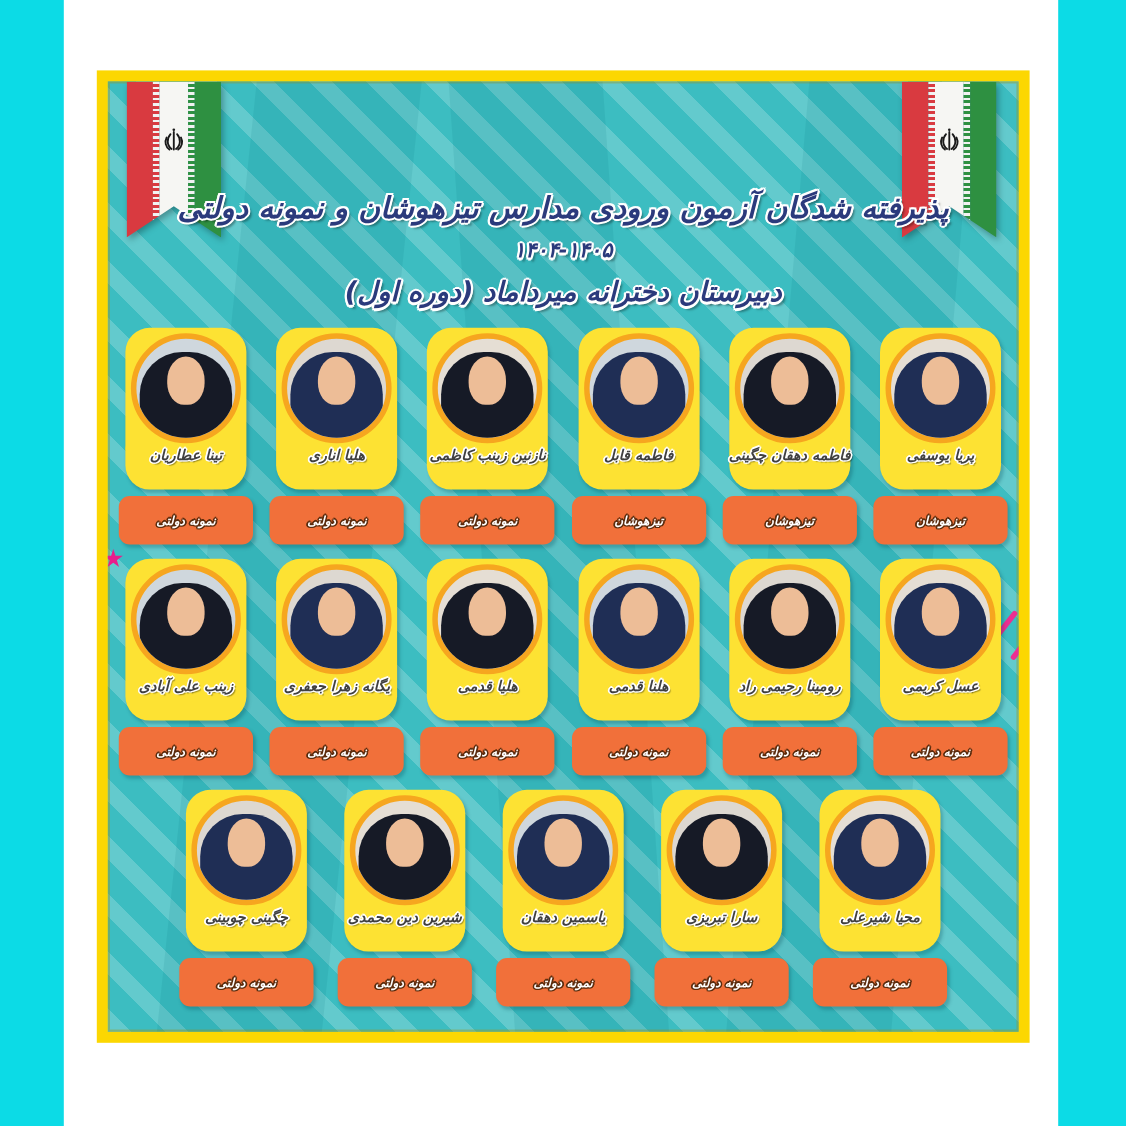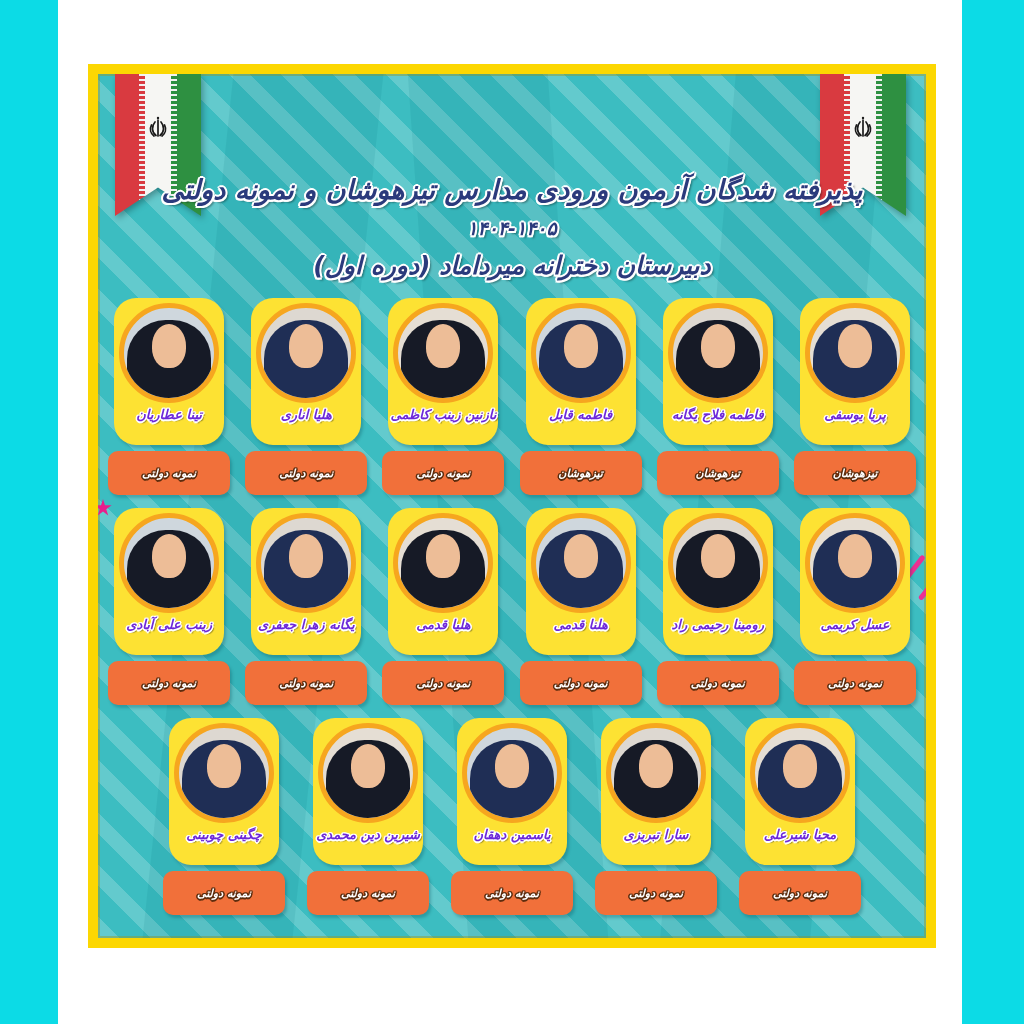--- a/index.html
+++ b/index.html
@@ -61,21 +61,21 @@
            overflow:hidden; background:#ddd8d1; position:relative; }
   .avatar { position:absolute; inset:0; }
   .hijab { position:absolute; left:50%; transform:translateX(-50%); bottom:-6px;
            width:84px; height:84px; background:#1f2e55; border-radius:46% 46% 30% 30%; }
   .face { position:absolute; left:50%; transform:translateX(-50%); top:16px;
           width:34px; height:44px; background:#edbd97; border-radius:50% 50% 45% 45%; }
   .card:nth-child(2n) .hijab { background:#161a26; }
   .card:nth-child(3n) .photo { background:#cfd7dd; }
   .card:nth-child(3n+1) .photo { background:#e5ded4; }
 
-  .sname { direction:rtl; margin-top:4px; font-size:13px; font-weight:bold; color:#6d28d9;
+  .sname { direction:rtl; margin-top:4px; font-size:13px; font-weight:bold; color:#404040;
            white-space:nowrap; line-height:1.2;
            text-shadow:
              -1.5px 0 0 #fff, 1.5px 0 0 #fff, 0 -1.5px 0 #fff, 0 1.5px 0 #fff,
              -1px -1px 0 #fff, 1px -1px 0 #fff, -1px 1px 0 #fff, 1px 1px 0 #fff,
              2px 2px 1px rgba(0,0,0,0.35); }
 
   .badge { direction:rtl; margin-top:6px; width:122px; height:44px; background:#f1703a;
            border-radius:10px; display:flex; align-items:center; justify-content:center;
            font-size:11px; font-weight:bold; color:#ffffff;
            box-shadow:2px 3px 3px rgba(0,60,70,0.25);
@@ -179,21 +179,21 @@
           <div class="badge">تیزهوشان</div>
         </div>
         <div class="card">
           <div class="plate">
             <div class="photo">
                 <div class="avatar">
                   <div class="hijab"></div>
                   <div class="face"></div>
                 </div>
               </div>
-            <div class="sname">فاطمه فلاح یگانه</div>
+            <div class="sname">فاطمه دهقان چگینی</div>
           </div>
           <div class="badge">تیزهوشان</div>
         </div>
         <div class="card">
           <div class="plate">
             <div class="photo">
                 <div class="avatar">
                   <div class="hijab"></div>
                   <div class="face"></div>
                 </div>

